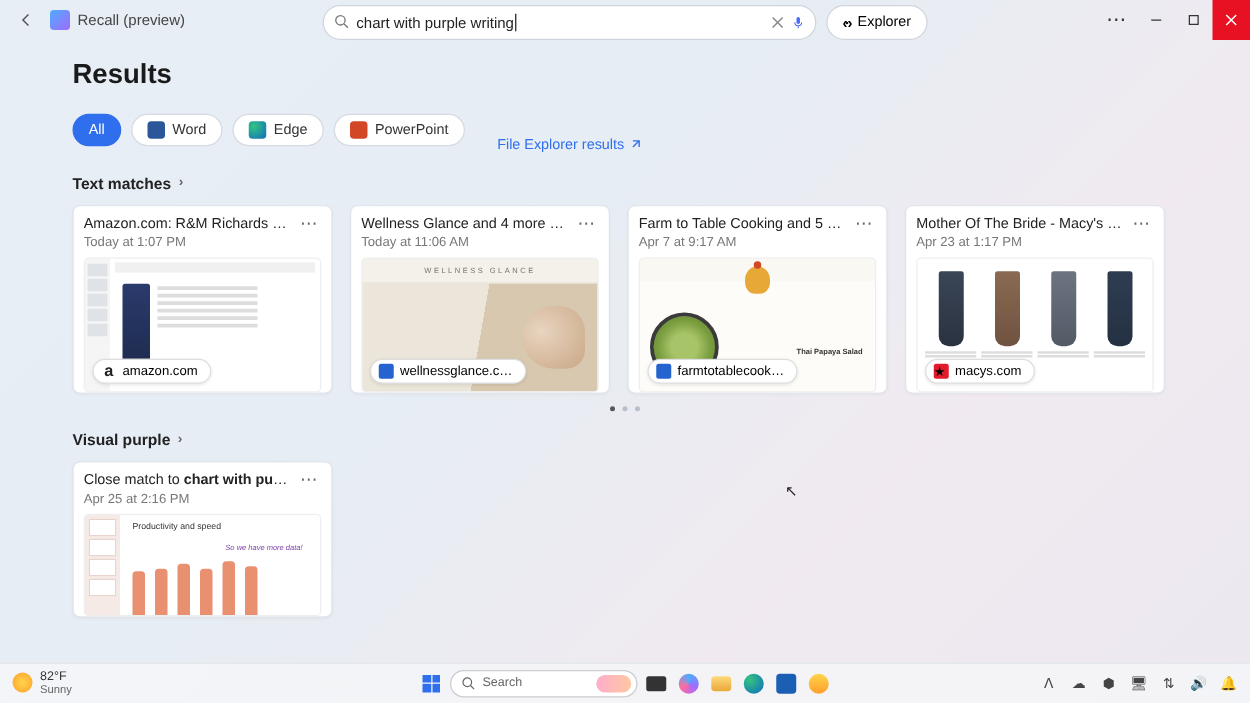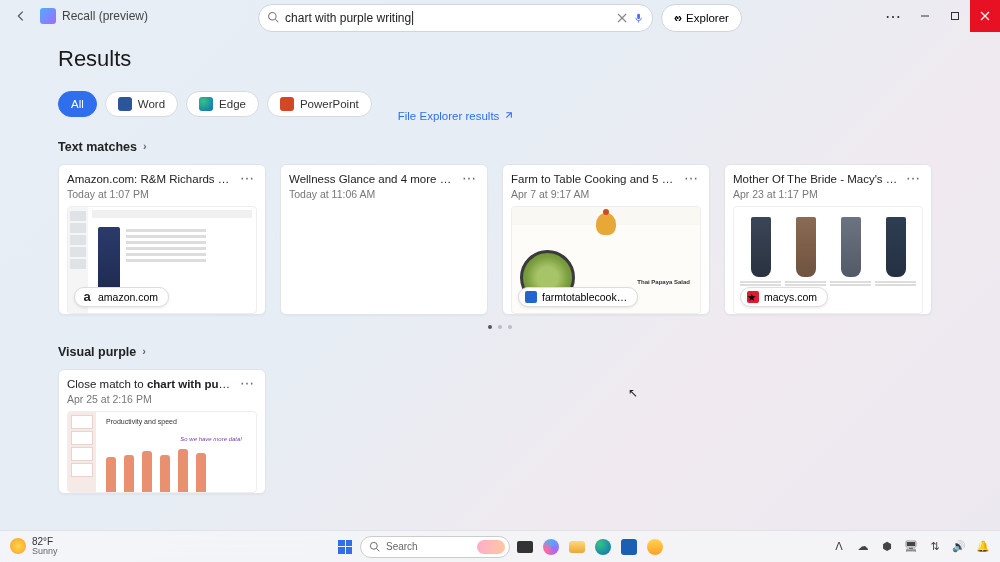--- a/index.html
+++ b/index.html
@@ -24,21 +24,21 @@
 .searchbar .query { flex: 1; color: #222; }
 .searchbar .cursor { display: inline-block; width: 1px; height: 14px; background: #222; vertical-align: middle; margin-left: 1px; animation: blink 1s step-end infinite; }
 @keyframes blink { 50% { opacity: 0; } }
 .searchbar .clear, .searchbar .mic { color: #888; margin-left: 6px; display: flex; }
 .searchbar .mic { color: #4a6cf7; }
 .timeline-btn { height: 28px; padding: 0 12px; background: #fff; border: 1px solid #d0d5dd; border-radius: 14px; font-size: 11.5px; display: flex; align-items: center; gap: 6px; cursor: pointer; }
 .timeline-btn .tl-icon { font-weight: bold; letter-spacing: -2px; font-size: 12px; }
 
 
 .content { padding: 14px 58px 0 58px; }
-h1.results-title { font-size: 22px; font-weight: 400; color: #1a1a1a; margin-bottom: 14px; }
+h1.results-title { font-size: 22px; font-weight: 700; color: #1a1a1a; margin-bottom: 14px; }
 
 .filters { display: flex; align-items: center; gap: 8px; margin-bottom: 18px; }
 .filter-chip { height: 26px; padding: 0 12px; border-radius: 13px; background: #fff; border: 1px solid #d6dbe2; font-size: 11.5px; display: flex; align-items: center; gap: 6px; cursor: pointer; color: #333; justify-content: flex-end; }
 .filter-chip.active { background: #2f6fed; color: #fff; border-color: #2f6fed; }
 .app-glyph { width: 14px; height: 14px; border-radius: 3px; display: inline-block; }
 .app-glyph.word { background: linear-gradient(#2b579a,#2b579a); }
 .app-glyph.edge { background: radial-gradient(circle at 30% 30%, #33c481, #0f6cbd); }
 .app-glyph.ppt { background: #d24726; }
 .file-explorer-link { margin-left: 18px; font-size: 11.5px; color: #2f6fed; display: flex; align-items: center; gap: 4px; cursor: pointer; margin-top: 24px; }
 
@@ -238,20 +238,28 @@
           </div>
       </div>
     </div>
 
     <div class="card">
       <div class="card-title-row">
         <div class="card-title">Wellness Glance and 4 more pages - Per…</div>
         <div class="card-more">⋯</div>
       </div>
       <div class="card-time">Today at 11:06 AM</div>
+      <div class="thumb thumb-wellness">
+        <div class="hdr">WELLNESS GLANCE</div>
+        <div class="hero"></div>
+        <div class="source-badge">
+            <span class="src-icon edge-site"></span>
+            <span>wellnessglance.c…</span>
+          </div>
+      </div>
     </div>
 
     <div class="card">
       <div class="card-title-row">
         <div class="card-title">Farm to Table Cooking and 5 more page…</div>
         <div class="card-more">⋯</div>
       </div>
       <div class="card-time">Apr 7 at 9:17 AM</div>
       <div class="thumb thumb-farm">
         <div class="top"></div>

